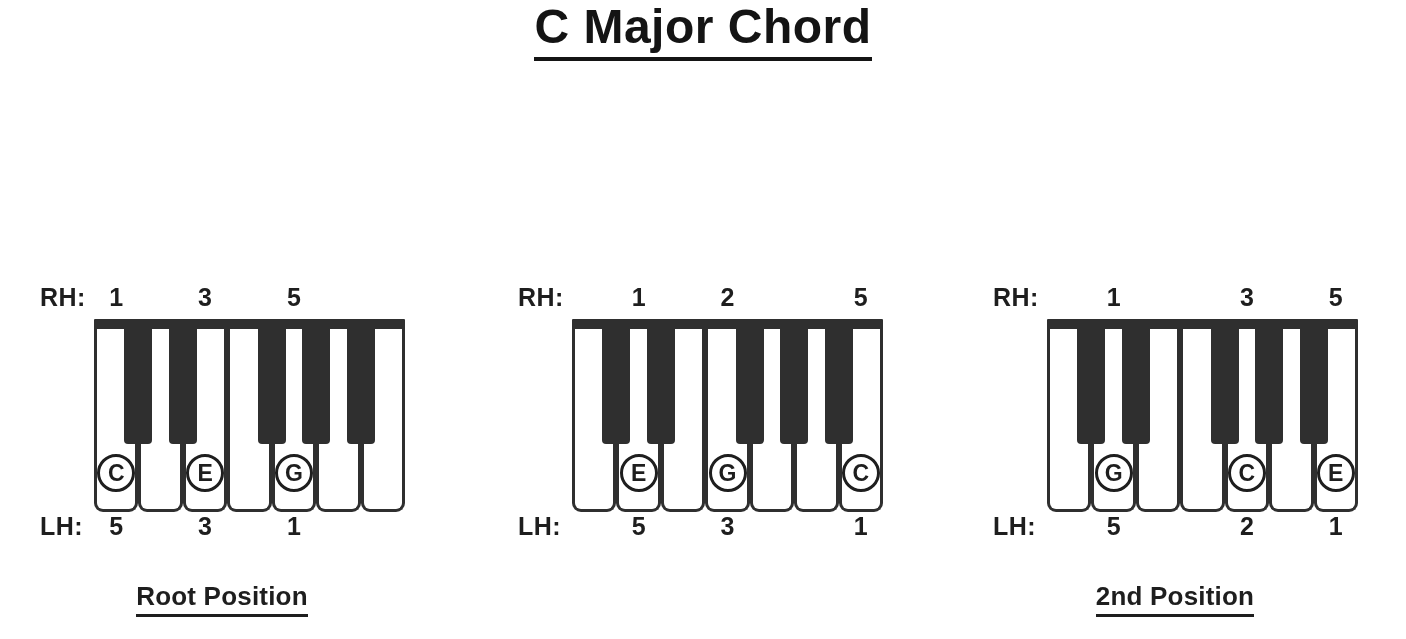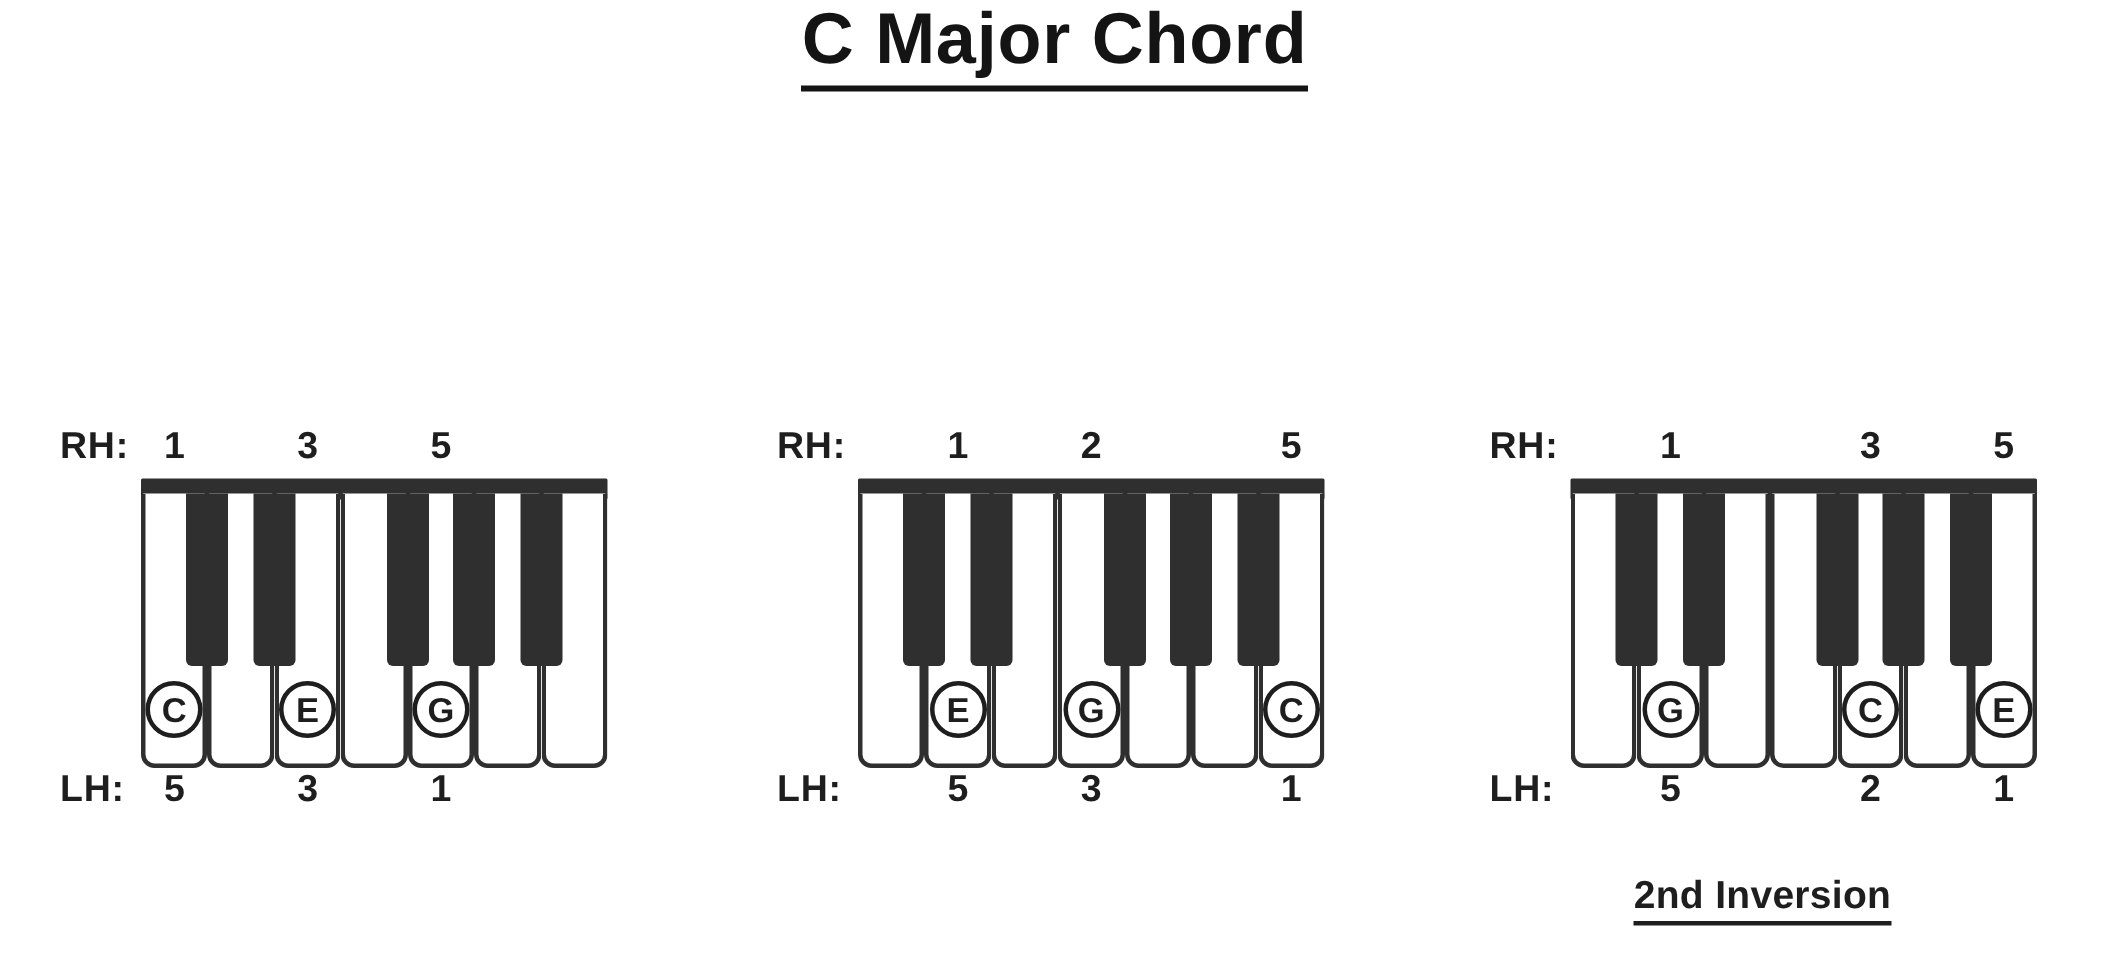--- a/index.html
+++ b/index.html
@@ -212,20 +212,23 @@
     <div class="note-marker" style="left: 22.2143px; top: 135px;">C</div>
         <div class="note-marker" style="left: 111.071px; top: 135px;">E</div>
         <div class="note-marker" style="left: 199.929px; top: 135px;">G</div>
       </div>
     <div class="finger-row lh">
       <span class="hand-label" style="left:18px;">LH:</span>
       <span class="finger-num" style="left: 94.2143px;">5</span>
       <span class="finger-num" style="left: 183.071px;">3</span>
       <span class="finger-num" style="left: 271.929px;">1</span>
     </div>
+    <div class="diagram-caption">
+      <span class="caption-text">Root Position</span>
+    </div>
   </div>
 
   <div class="diagram diagram-2">
     <div class="finger-row rh">
       <span class="hand-label" style="left:18px;">RH:</span>
       <span class="finger-num" style="left: 138.643px;">1</span>
       <span class="finger-num" style="left: 227.5px;">2</span>
       <span class="finger-num" style="left: 360.786px;">5</span>
     </div>
     <div class="keyboard" style="margin-left: 72px;">
@@ -287,17 +290,17 @@
         <div class="note-marker" style="left: 199.929px; top: 135px;">C</div>
         <div class="note-marker" style="left: 288.786px; top: 135px;">E</div>
       </div>
     <div class="finger-row lh">
       <span class="hand-label" style="left:18px;">LH:</span>
       <span class="finger-num" style="left: 138.643px;">5</span>
       <span class="finger-num" style="left: 271.929px;">2</span>
       <span class="finger-num" style="left: 360.786px;">1</span>
     </div>
     <div class="diagram-caption">
-      <span class="caption-text">2nd Inversion</span>
+      <span class="caption-text">2nd Position</span>
     </div>
   </div>
 
 </div>
 
 </body></html>

